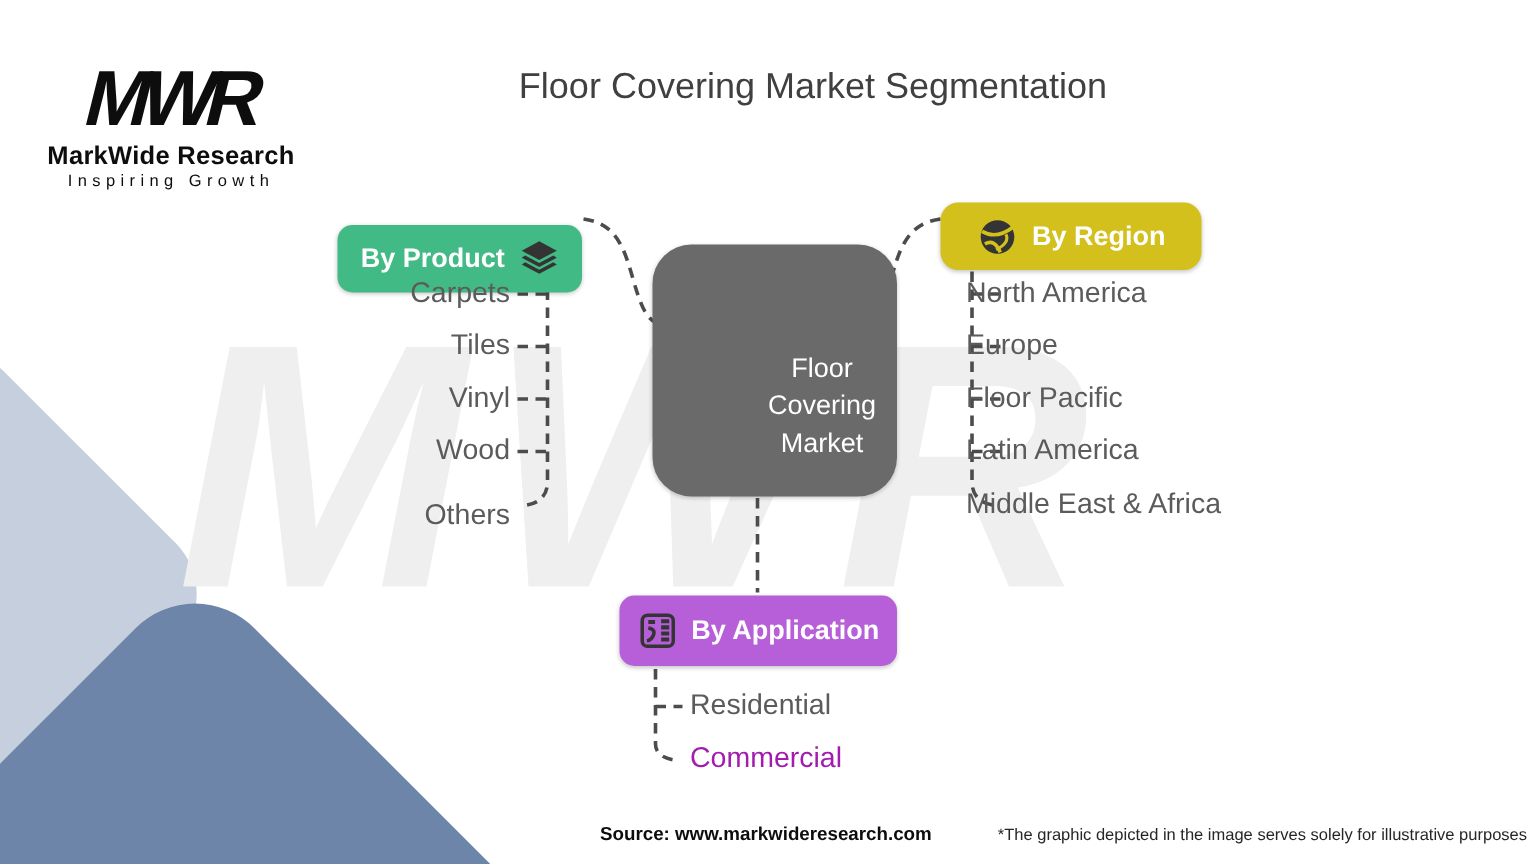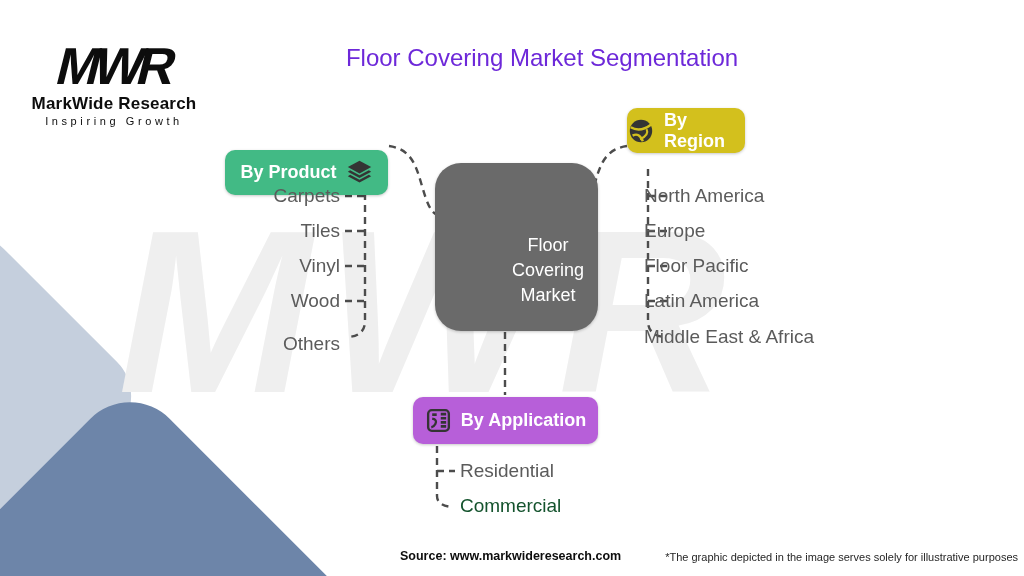--- a/index.html
+++ b/index.html
@@ -31,21 +31,21 @@
   }
   
   .connectors{position:absolute;left:0;top:0;z-index:2;pointer-events:none;}
   
   .branch-box{
     position:absolute;display:flex;align-items:center;justify-content:center;gap:9px;
     border-radius:10px;color:#ffffff;font-size:18px;font-weight:bold;z-index:3;
     box-shadow:0 1px 3px rgba(0,0,0,0.22);
   }
   .box-product{left:225px;top:123px;width:163px;height:45px;margin-top:27px;}
-  .box-region{left:627px;top:108px;width:118px;height:45px;}
+  .box-region{left:627px;top:135px;width:174px;height:45px;border-radius:12px;}
   .box-application{left:413px;top:397px;width:185px;height:47px;}
   .branch-icon{display:inline-flex;flex:0 0 auto;}
   
   .center-box{
     position:absolute;left:435px;top:163px;width:163px;height:168px;border-radius:26px;
     z-index:3;display:flex;justify-content:flex-end;align-items:flex-start;
     box-shadow:0 1px 3px rgba(0,0,0,0.22);
   }
   .center-label{
     width:100px;margin-top:70px;text-align:center;color:#ffffff;
@@ -68,21 +68,21 @@
   <div class="decor decor-light" style="background-color: rgb(197, 207, 221);"></div>
   <div class="decor decor-dark" style="background-color: rgb(109, 133, 169);"></div>
   <div class="watermark" style="color: rgb(239, 239, 239);">MWR</div>
 
   <div class="logo">
     <div class="logo-monogram">MWR</div>
     <div class="logo-company">MarkWide Research</div>
     <div class="logo-tagline">Inspiring Growth</div>
   </div>
 
-  <div class="title" style="color: #6d28d9;">Floor Covering Market Segmentation</div>
+  <div class="title" style="color: #404040;">Floor Covering Market Segmentation</div>
 
   <svg class="connectors" width="1024" height="576" viewBox="0 0 1024 576">
     <g fill="none" stroke="#4c4c4c" stroke-width="2.4" stroke-dasharray="7 5" stroke-linecap="butt">
       <path d="M389 146 C411 149 416 165 422 186 C427 203 430 211 437 215"></path>
       <path d="M627 146 C605 149 600 165 594 186 C589 203 586 211 579 215"></path>
       <path d="M505 332 L505 395"></path>
       <path d="M365 169 L365 321 C365 331 359 336 349 337 M345 196 L365 196 M345 231 L365 231 M345 266 L365 266 M345 301 L365 301"></path>
       <path d="M648 169 L648 321 C648 331 654 336 664 337 M648 196 L668 196 M648 231 L668 231 M648 266 L668 266 M648 301 L668 301"></path>
       <path d="M437 446 L437 496 C437 503 443 506 452 507 M437 471 L455 471"></path>
     </g>
@@ -133,18 +133,18 @@
   <div class="leaf leaf-left" style="top: 254px; color: rgb(91, 91, 91);">Vinyl</div>
   <div class="leaf leaf-left" style="top: 332px; color: rgb(91, 91, 91);">Others</div>
 
   <div class="leaf leaf-right" style="top: 184px; color: rgb(91, 91, 91);">North America</div>
   <div class="leaf leaf-right" style="top: 219px; color: rgb(91, 91, 91);">Europe</div>
   <div class="leaf leaf-right" style="top: 254px; color: rgb(91, 91, 91);">Floor Pacific</div>
   <div class="leaf leaf-right" style="top: 325px; color: rgb(91, 91, 91);">Middle East &amp; Africa</div>
   <div class="leaf leaf-right" style="top: 289px; color: rgb(91, 91, 91);">Latin America</div>
 
   <div class="leaf leaf-app" style="top: 459px; color: rgb(91, 91, 91);">Residential</div>
-  <div class="leaf leaf-app" style="top: 494px; color: #14532d;">Commercial</div>
+  <div class="leaf leaf-app" style="top: 494px; color: #a21caf;">Commercial</div>
 
   <div class="source">Source: www.markwideresearch.com</div>
   <div class="disclaimer">*The graphic depicted in the image serves solely for illustrative purposes</div>
 
 </div>
 
 </body></html>

